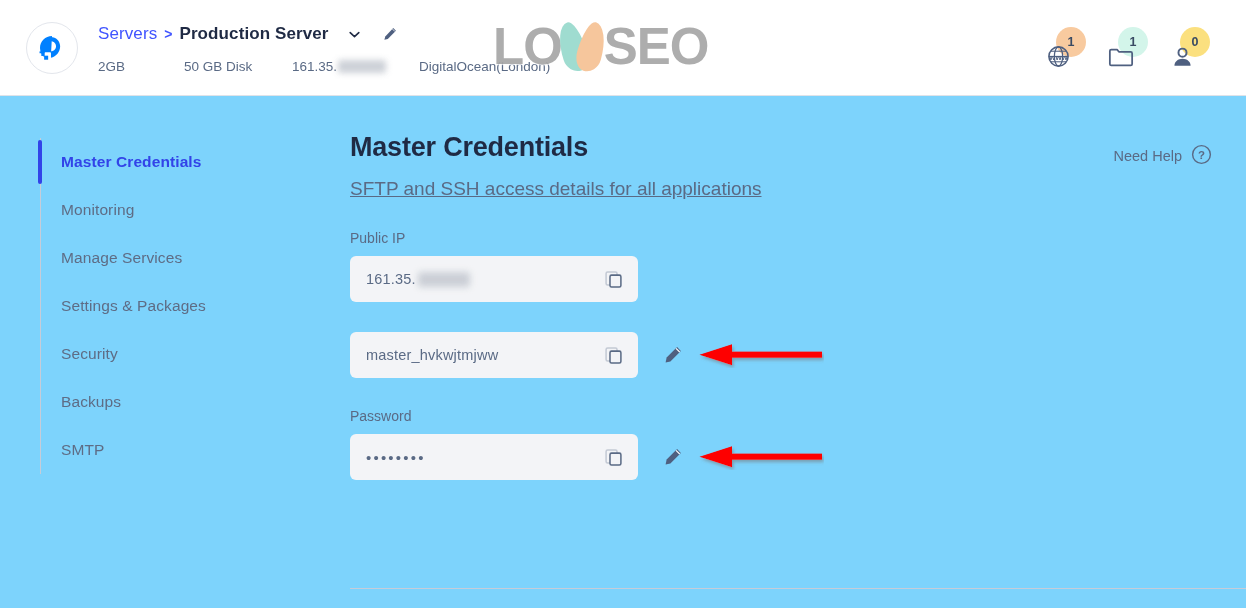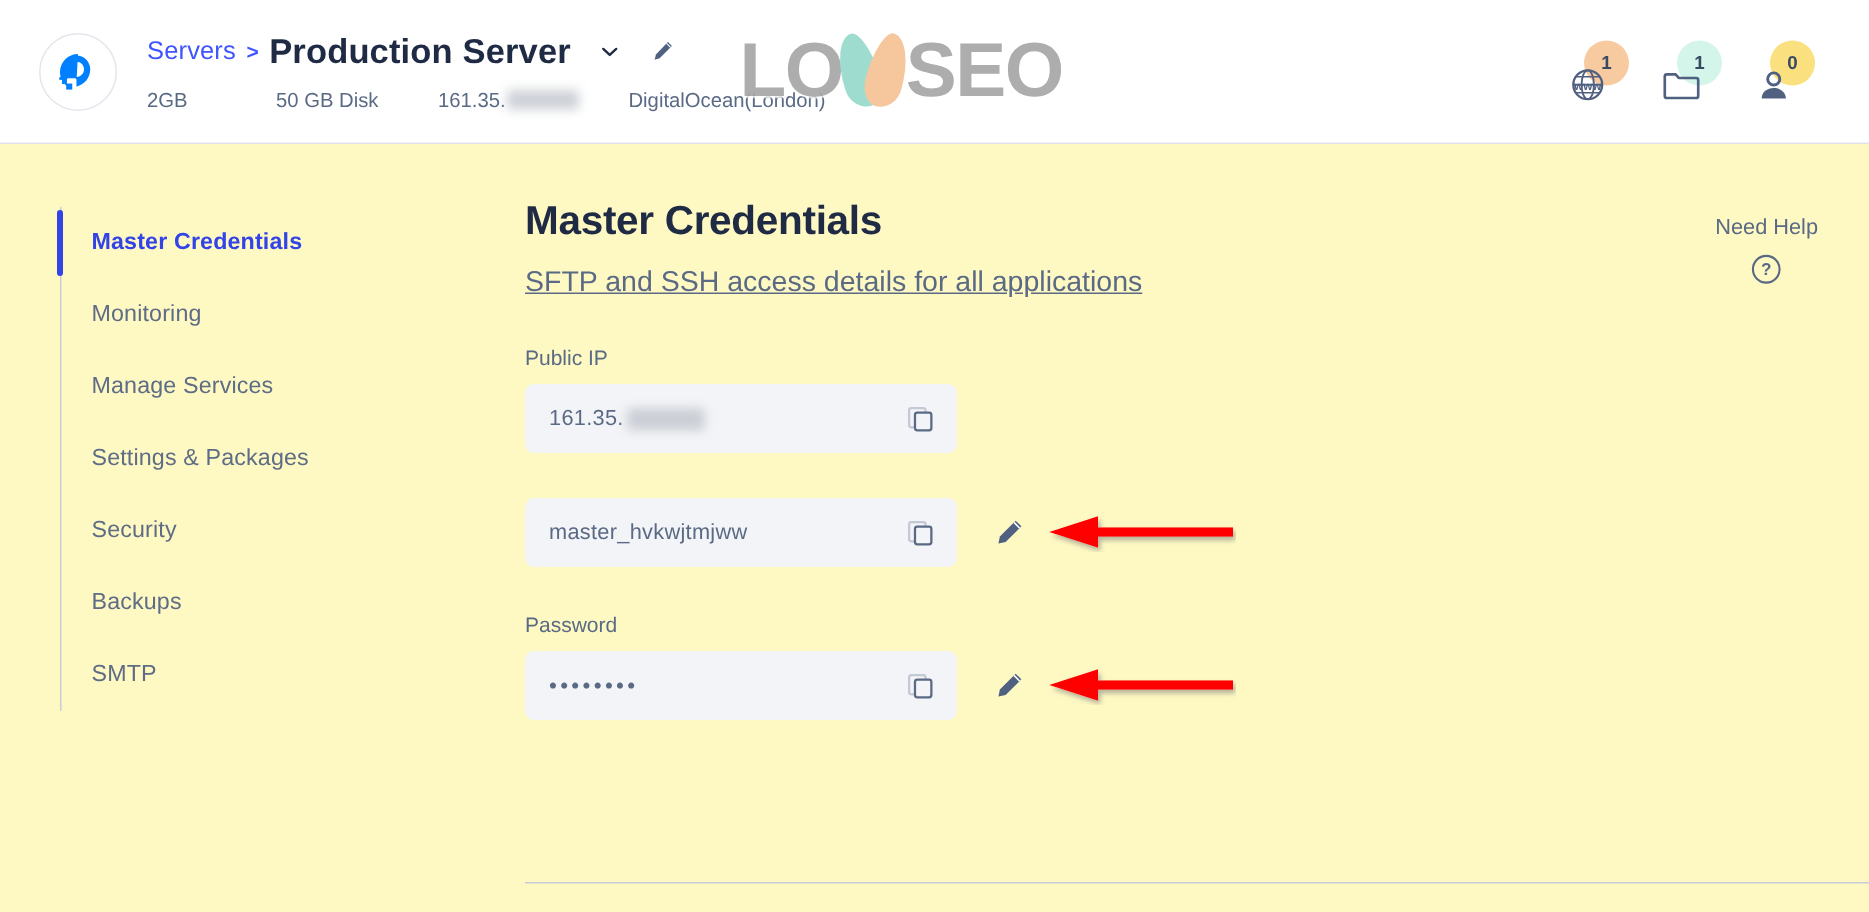--- a/index.html
+++ b/index.html
@@ -11,21 +11,21 @@
     background: #ffffff;
     font-family: "Liberation Sans", sans-serif;
     color: #3d4d66;
   }
 
   
   .page {
     position: relative;
     width: 1246px;
     height: 608px;
-    background: #fef9c3;
+    background: #7dd3fc;
   }
 
   
   .topbar {
     position: relative;
     height: 96px;
     border-bottom: 1px solid #dfe3e9;
     background: #ffffff;
     display: flex;
     align-items: center;
@@ -63,21 +63,21 @@
     letter-spacing: .1px;
   }
   .crumb-sep {
     color: #4054ff;
     font-size: 14px;
     font-weight: 600;
     margin: 0 1px;
   }
   .crumb-current {
     color: #1f2a44;
-    font-size: 23px;
+    font-size: 17px;
     font-weight: 700;
     letter-spacing: .1px;
   }
   .chev-btn {
     margin-left: 12px;
     cursor: pointer;
     display: flex;
     align-items: center;
   }
   .edit-btn-header {
@@ -263,21 +263,20 @@
   }
   .need-help {
     margin-left: auto;
     display: flex;
     align-items: center;
     gap: 9px;
     font-size: 14.5px;
     color: #5a6a85;
     cursor: pointer;
     margin-top: 12px;
-    flex-direction: column;
   }
 
   
   .field-group { margin-top: 30px; }
   .field-label {
     font-size: 14px;
     color: #5a6a85;
     margin-bottom: 10px;
   }
   .field-row {

